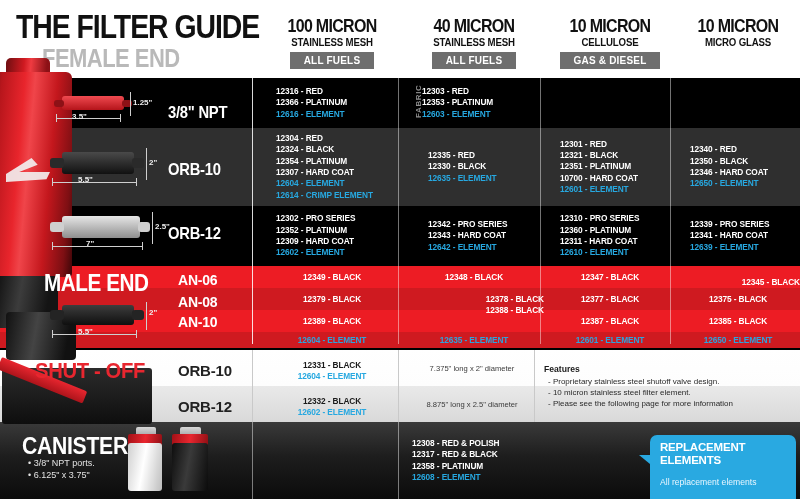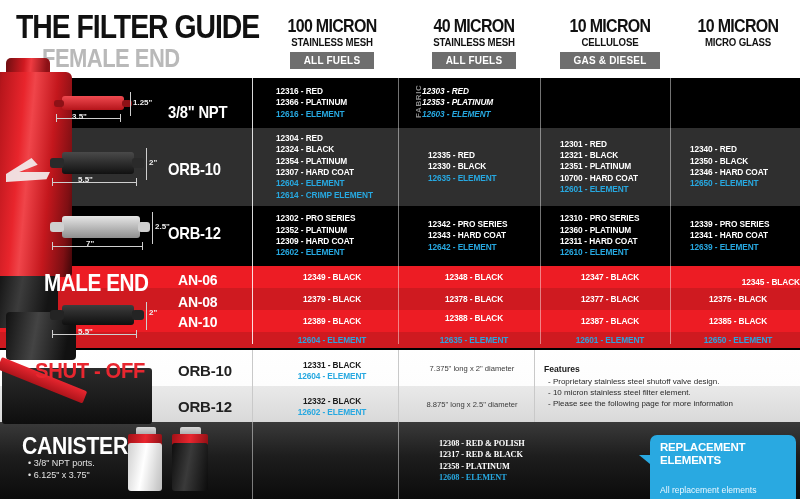--- a/index.html
+++ b/index.html
@@ -118,21 +118,21 @@
     font-size: 23px; letter-spacing: -.3px;
     transform: scaleX(.92); transform-origin: left top; white-space: nowrap;
   }
   .can-b { position: absolute; left: 28px; color: #e2e2e2; font-size: 9px; white-space: nowrap; }
 
   .callout {
     position: absolute; background: #29a9e1; border-radius: 7px;
     color: #fff; padding: 6px 9px 7px 10px;
   }
   .callout .ct { font-size: 11.5px; font-weight: 700; letter-spacing: -.2px; line-height: 13px; }
-  .callout .cb { font-size: 8.6px; line-height: 10.6px; color: #eaf7ff; margin-top: 18px; }
+  .callout .cb { font-size: 8.6px; line-height: 10.6px; color: #eaf7ff; margin-top: 10px; }
   .callout-tail {
     position: absolute; width: 0; height: 0;
     border-top: 9px solid #29a9e1; border-left: 11px solid transparent;
   }
 
   
   .art { position: absolute; pointer-events: none; }
 
   .redbody {
     left: -14px; top: 72px; width: 86px; height: 205px;
@@ -320,41 +320,41 @@
 
   <div class="feat-h" style="left:544px;top:364px;">Features</div>
   <div class="feat-l" style="left:548px;top:376px;">- Proprietary stainless steel shutoff valve design.</div>
   <div class="feat-l" style="left:548px;top:387px;">- 10 micron stainless steel filter element.</div>
   <div class="feat-l" style="left:548px;top:398px;">- Please see the following page for more information</div>
 
   <div class="can-title">CANISTER</div>
   <div class="can-b" style="top:458px;">• 3/8" NPT ports.</div>
   <div class="can-b" style="top:470px;">• 6.125" x 3.75"</div>
 
-  <div class="nums" id="canc3" style="position: absolute; left: 439px; top: 438px; font-family: Liberation Serif, serif;">
+  <div class="nums" id="canc3" style="position: absolute; left: 412px; top: 438px;">
       <div class="w">12308 - RED &amp; POLISH</div>
       <div class="w">12317 - RED &amp; BLACK</div>
       <div class="w">12358 - PLATINUM</div>
       <div class="el">12608 - ELEMENT</div>
     </div>
 
   <div class="callout" style="left:650px;top:435px;width:146px;">
     <div class="ct">REPLACEMENT ELEMENTS</div>
     <div class="cb">All replacement elements</div>
     <div class="cb">include (x1) filter housing o-ring</div>
   </div>
   <div class="callout-tail" style="left:639px;top:455px;"></div>
 
   <div id="cells-layer">
       <div class="nums" style="position:absolute;left:276px;top:86.05px;">
         <div class="w">12316 - RED</div>
         <div class="w">12366 - PLATINUM</div>
         <div class="el">12616 - ELEMENT</div>
       </div>
-      <div class="nums" style="position:absolute;left:422px;top:86.05px;font-style:italic;">
+      <div class="nums" style="position:absolute;left:422px;top:86.05px;">
         <div class="w">12303 - RED</div>
         <div class="w">12353 - PLATINUM</div>
         <div class="el">12603 - ELEMENT</div>
       </div>
       <div class="nums" style="position:absolute;left:276px;top:133.1px;">
         <div class="w">12304 - RED</div>
         <div class="w">12324 - BLACK</div>
         <div class="w">12354 - PLATINUM</div>
         <div class="w">12307 - HARD COAT</div>
         <div class="el">12604 - ELEMENT</div>
@@ -408,33 +408,33 @@
       </div>
       <div class="nums onred" style="position:absolute;left:546px;top:271.5px;width:128px;text-align:center;">
         <div class="w">12347 - BLACK</div>
       </div>
       <div class="nums onred" style="position:absolute;left:676px;top:277px;width:124px;text-align:right;">
         <div class="w">12345 - BLACK</div>
       </div>
       <div class="nums onred" style="position:absolute;left:262px;top:293.5px;width:140px;text-align:center;">
         <div class="w">12379 - BLACK</div>
       </div>
-      <div class="nums onred" style="position:absolute;left:404px;top:293.5px;width:140px;text-align:center;">
+      <div class="nums onred" style="position:absolute;left:404px;top:293.5px;width:140px;text-align:right;">
         <div class="w">12378 - BLACK</div>
       </div>
       <div class="nums onred" style="position:absolute;left:546px;top:293.5px;width:128px;text-align:center;">
         <div class="w">12377 - BLACK</div>
       </div>
       <div class="nums onred" style="position:absolute;left:676px;top:293.5px;width:124px;text-align:center;">
         <div class="w">12375 - BLACK</div>
       </div>
       <div class="nums onred" style="position:absolute;left:262px;top:315.5px;width:140px;text-align:center;">
         <div class="w">12389 - BLACK</div>
       </div>
-      <div class="nums onred" style="position:absolute;left:404px;top:313px;width:140px;text-align:center;">
+      <div class="nums onred" style="position:absolute;left:404px;top:305px;width:140px;text-align:right;">
         <div class="w">12388 - BLACK</div>
       </div>
       <div class="nums onred" style="position:absolute;left:546px;top:315.5px;width:128px;text-align:center;">
         <div class="w">12387 - BLACK</div>
       </div>
       <div class="nums onred" style="position:absolute;left:676px;top:315.5px;width:124px;text-align:center;">
         <div class="w">12385 - BLACK</div>
       </div>
       <div class="nums onred" style="position:absolute;left:262px;top:334.5px;width:140px;text-align:center;">
         <div class="el">12604 - ELEMENT</div>

